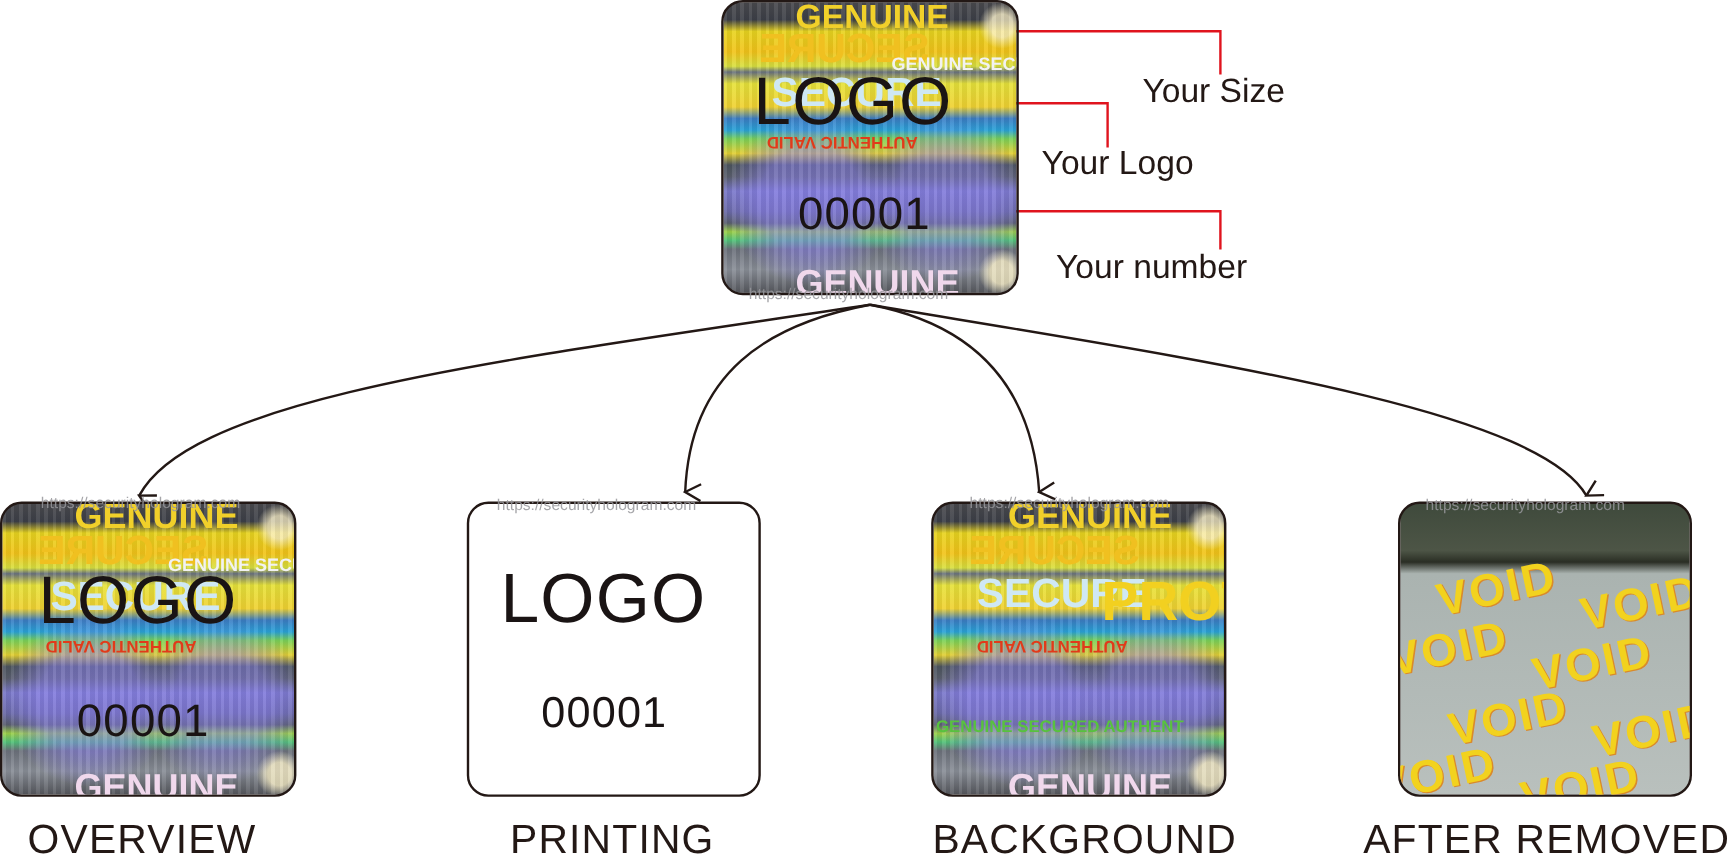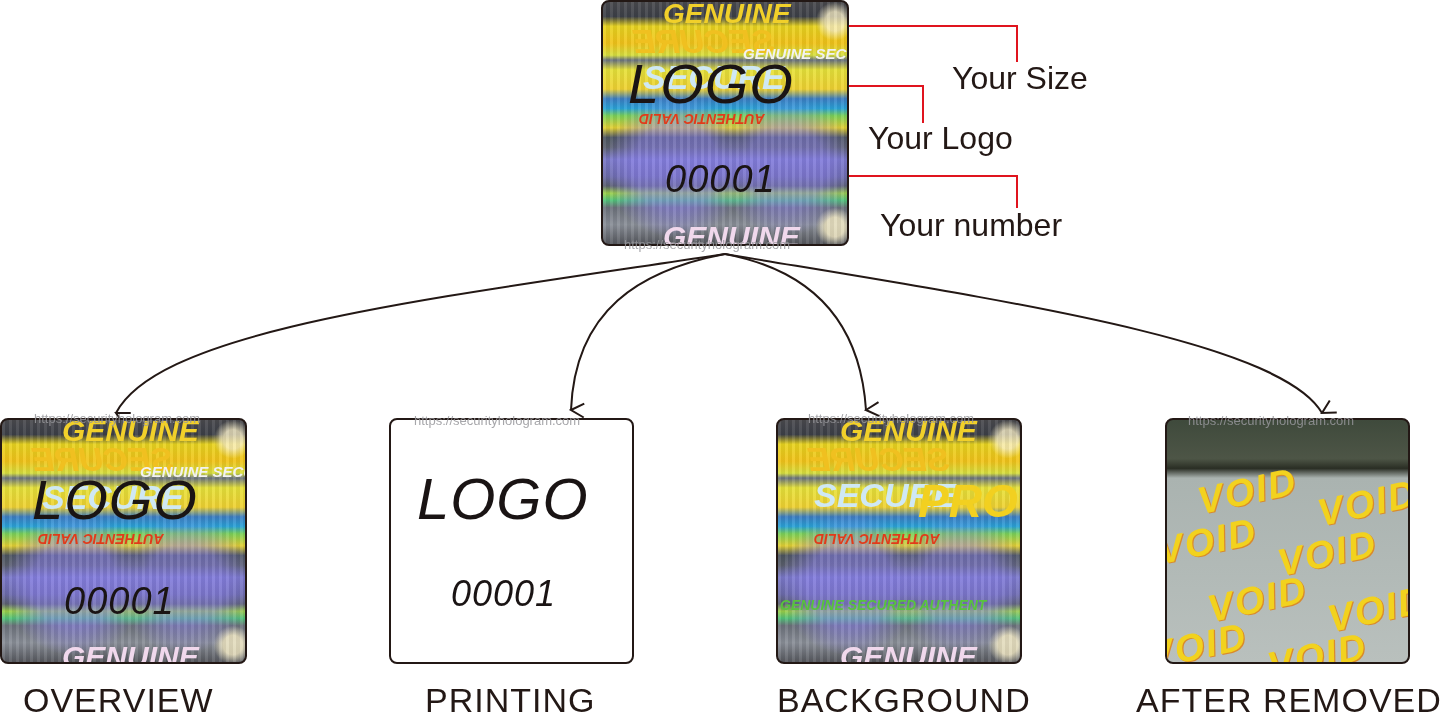--- a/index.html
+++ b/index.html
@@ -1,18 +1,18 @@
 <!DOCTYPE html>
 <html><head>
 <meta charset="utf-8">
 <style>
   html, body { margin: 0; padding: 0; background: #ffffff; }
   body { width: 1445px; height: 713px; position: relative; overflow: hidden;
          font-family: "Liberation Sans", sans-serif; color: #1a1414; }
-  .card { position: absolute; border: 2px solid #231815; border-radius: 8px; overflow: hidden; box-sizing: border-box; font-style: italic; }
+  .card { position: absolute; border: 2px solid #231815; border-radius: 18px; overflow: hidden; box-sizing: border-box; }
   .holo {
     background:
       linear-gradient(180deg,
         #4a4a4e 0%, #3d4048 6%,
         #e8d420 10%, #f2c41a 17%, #d8e040 22%,
         #6a7380 24%, #e6e23a 28%, #f0d232 36%, #3c7ec4 40%,
         #2aa3d8 44%, #7bd25a 47%, #e3d034 52%, #4d5560 56%,
         #5a5f6c 60%, #7a78c8 65%, #6b6aa8 72%, #5b6070 76%,
         #9bd04a 79%, #52c27a 82%, #6d727c 85%, #8a8f98 92%, #56585e 100%);
   }
@@ -29,21 +29,21 @@
   .void-bg {
     background:
       linear-gradient(180deg, #3f4a3c 0%, #4d5546 16%, #2a2e24 20%, #aab3b0 24%, #b9c0bd 100%);
   }
   .void-word { position: absolute; color: #f2d21e; font-weight: bold; font-size: 38px; white-space: nowrap;
                text-shadow: 1px 1px 0 #d98a2c; letter-spacing: 2px; }
   .overlay-logo { position: absolute; font-size: 56px; color: #1a1414; letter-spacing: 1px; line-height: 1; }
   .overlay-num { position: absolute; font-size: 38px; color: #1a1414; letter-spacing: 1px; line-height: 1; }
   .watermark { position: absolute; font-size: 13px; color: rgba(150,150,155,0.85); white-space: nowrap; }
   .caption { position: absolute; font-size: 34px; color: #231815; white-space: nowrap; letter-spacing: 1px; line-height: 1; }
-  .callout-label { position: absolute; font-size: 32px; color: #231815; white-space: nowrap; line-height: 1; }
+  .callout-label { position: absolute; font-size: 28px; color: #231815; white-space: nowrap; line-height: 1; }
   svg.lines { position: absolute; left: 0; top: 0; }
 </style>
 </head>
 <body>
 
 <svg class="lines" width="1445" height="713">
   <defs>
     <marker id="arrow" markerWidth="16" markerHeight="16" refX="8" refY="14" orient="auto-start-reverse" markerUnits="userSpaceOnUse">
       <path d="M1,1 L8,14 L15,1" fill="none" stroke="#231815" stroke-width="2"></path>
     </marker>

